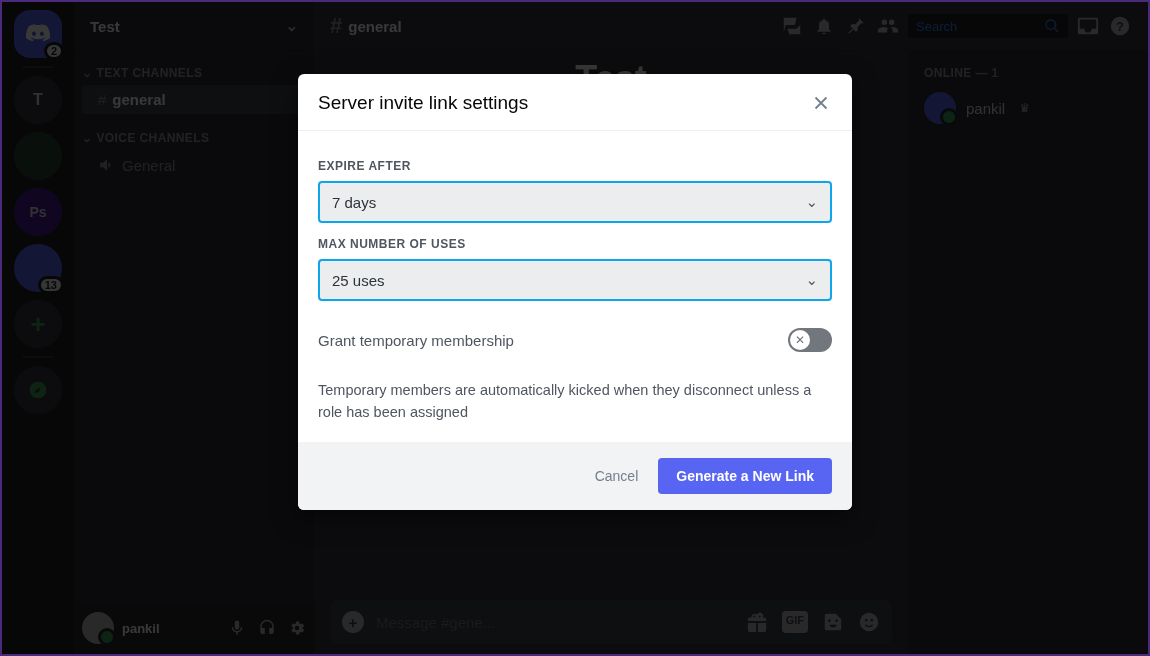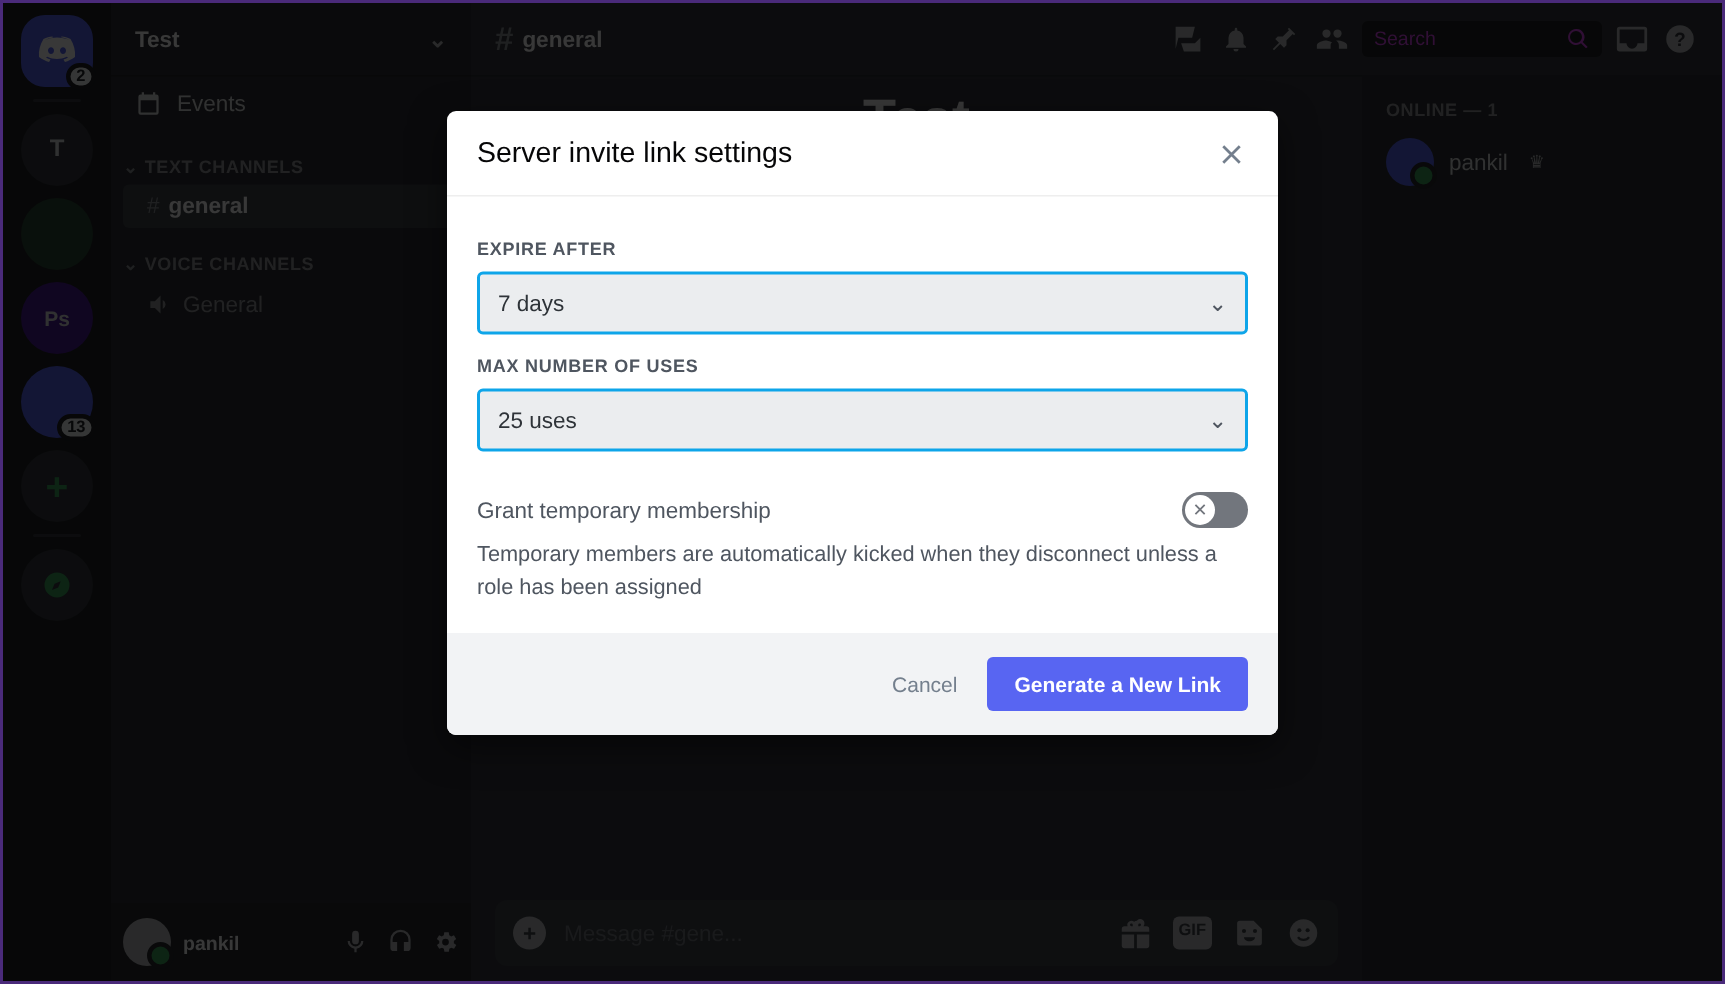--- a/index.html
+++ b/index.html
@@ -27,21 +27,21 @@
   .avatar { width:32px; height:32px; border-radius:50%; background:#b9bbbe; position:relative; }
   .avatar::after { content:''; position:absolute; bottom:-2px; right:-2px; width:12px; height:12px; background:#3ba55d; border:3px solid #292b2f; border-radius:50%; }
   .user-name { color:#fff; font-size:13px; font-weight:600; }
   .user-actions { margin-left:auto; display:flex; gap:12px; color:#b9bbbe; }
 
   .main { position:absolute; left:312px; top:0; right:0; height:100%; background:#36393f; display:flex; flex-direction:column; }
   .topbar { height:48px; display:flex; align-items:center; padding:0 16px; gap:8px; color:#dcddde; box-shadow: 0 1px 0 rgba(4,4,5,.2); }
   .topbar .title { font-weight:600; color:#fff; font-size:15px; display:flex; align-items:center; gap:6px; }
   .topbar .spacer { flex:1; }
   .topbar .icon-btn { color:#b9bbbe; width:24px; height:24px; display:flex; align-items:center; justify-content:center; }
-  .search-box { background:#202225; color:#d946ef; font-size:13px; padding:4px 8px; border-radius:4px; width:160px; display:flex; justify-content:space-between; }
+  .search-box { background:#202225; color:#3b82f6; font-size:13px; padding:4px 8px; border-radius:4px; width:160px; display:flex; align-items:center; justify-content:space-between; }
 
   .members { position:absolute; right:0; top:48px; width:240px; height:calc(100% - 48px); background:#2f3136; padding:16px 8px; }
   .mem-title { color:#96989d; font-size:12px; font-weight:700; letter-spacing:.4px; padding:0 8px 6px; }
   .mem-item { display:flex; align-items:center; gap:10px; padding:6px 8px; color:#dcddde; font-size:15px; border-radius:4px; }
   .mem-item .avatar { width:32px; height:32px; background:#5865f2; }
   .crown { color:#b9bbbe; font-size:12px; margin-left:4px; }
 
   .chat-body { position:absolute; left:0; top:48px; right:240px; bottom:0; display:flex; flex-direction:column; }
   .chat-hero { flex:1; display:flex; flex-direction:column; align-items:center; justify-content:flex-start; padding-top:8px; }
   .hero-title { color:#fff; font-weight:800; font-size:36px; }
@@ -56,21 +56,21 @@
   .modal-title { color:#060607; font-size:19px; font-weight:500; }
   .modal-close { color:#747f8d; font-size:22px; cursor:pointer; }
   .modal-body { padding: 14px 20px 18px; }
   .field-label { color:#4f5660; font-size:12px; font-weight:800; letter-spacing:.5px; text-transform:uppercase; margin:14px 0 8px; }
   .select { background:#ebedef; border:2px solid #0ea5e9; border-radius:4px; padding:10px 12px; display:flex; align-items:center; justify-content:space-between; color:#2e3338; font-size:15px; cursor:pointer; }
   .select .chev { color:#4f5660; }
   .tog-row { display:flex; align-items:center; justify-content:space-between; margin-top:27px; }
   .tog-label { color:#4f5660; font-size:15px; }
   .toggle { width:44px; height:24px; background:#72767d; border-radius:12px; position:relative; cursor:pointer; }
   .knob { position:absolute; left:2px; top:2px; width:20px; height:20px; border-radius:50%; background:#fff; display:flex; align-items:center; justify-content:center; color:#72767d; font-size:12px; }
-  .help-text { color:#4f5660; font-size:14.5px; line-height:1.5; margin-top:8px; }
+  .help-text { color:#4f5660; font-size:14.5px; line-height:1.5; margin-top:28px; }
   .modal-foot { background:#f2f3f5; padding:16px 20px; display:flex; justify-content:flex-end; gap:20px; align-items:center; }
   .btn-cancel { color:#747f8d; font-size:14px; cursor:pointer; background:none; border:none; }
   .btn-primary { background:#5865f2; color:#fff; font-size:14px; font-weight:700; padding:10px 18px; border:none; border-radius:4px; cursor:pointer; }
 
   svg { display:block; }
 </style>
 </head>
 <body>
 
 <div class="app">
@@ -99,26 +99,20 @@
       <svg width="20" height="20" viewBox="0 0 24 24" fill="currentColor">
           <path d="M12 2a10 10 0 100 20 10 10 0 000-20zm3 7l-2 5-5 2 2-5 5-2z"></path>
         </svg>
     </div>
   </div>
 
   <div class="channel-panel">
     <div class="server-header">
       <span>Test</span>
       <span class="chevron">⌄</span>
-    </div>
-    <div class="events-row">
-      <svg width="18" height="18" viewBox="0 0 24 24" fill="currentColor">
-          <path d="M19 4h-1V2h-2v2H8V2H6v2H5a2 2 0 00-2 2v14a2 2 0 002 2h14a2 2 0 002-2V6a2 2 0 00-2-2zm0 16H5V9h14v11z"></path>
-        </svg>
-      <span>Events</span>
     </div>
     <div class="ch-cat">
       <span class="caret">⌄</span>
       <span>TEXT CHANNELS</span>
     </div>
     <div class="ch-row active">
       <span class="hash">#</span>
       <span style="font-weight:600">general</span>
     </div>
     <div class="ch-cat">

